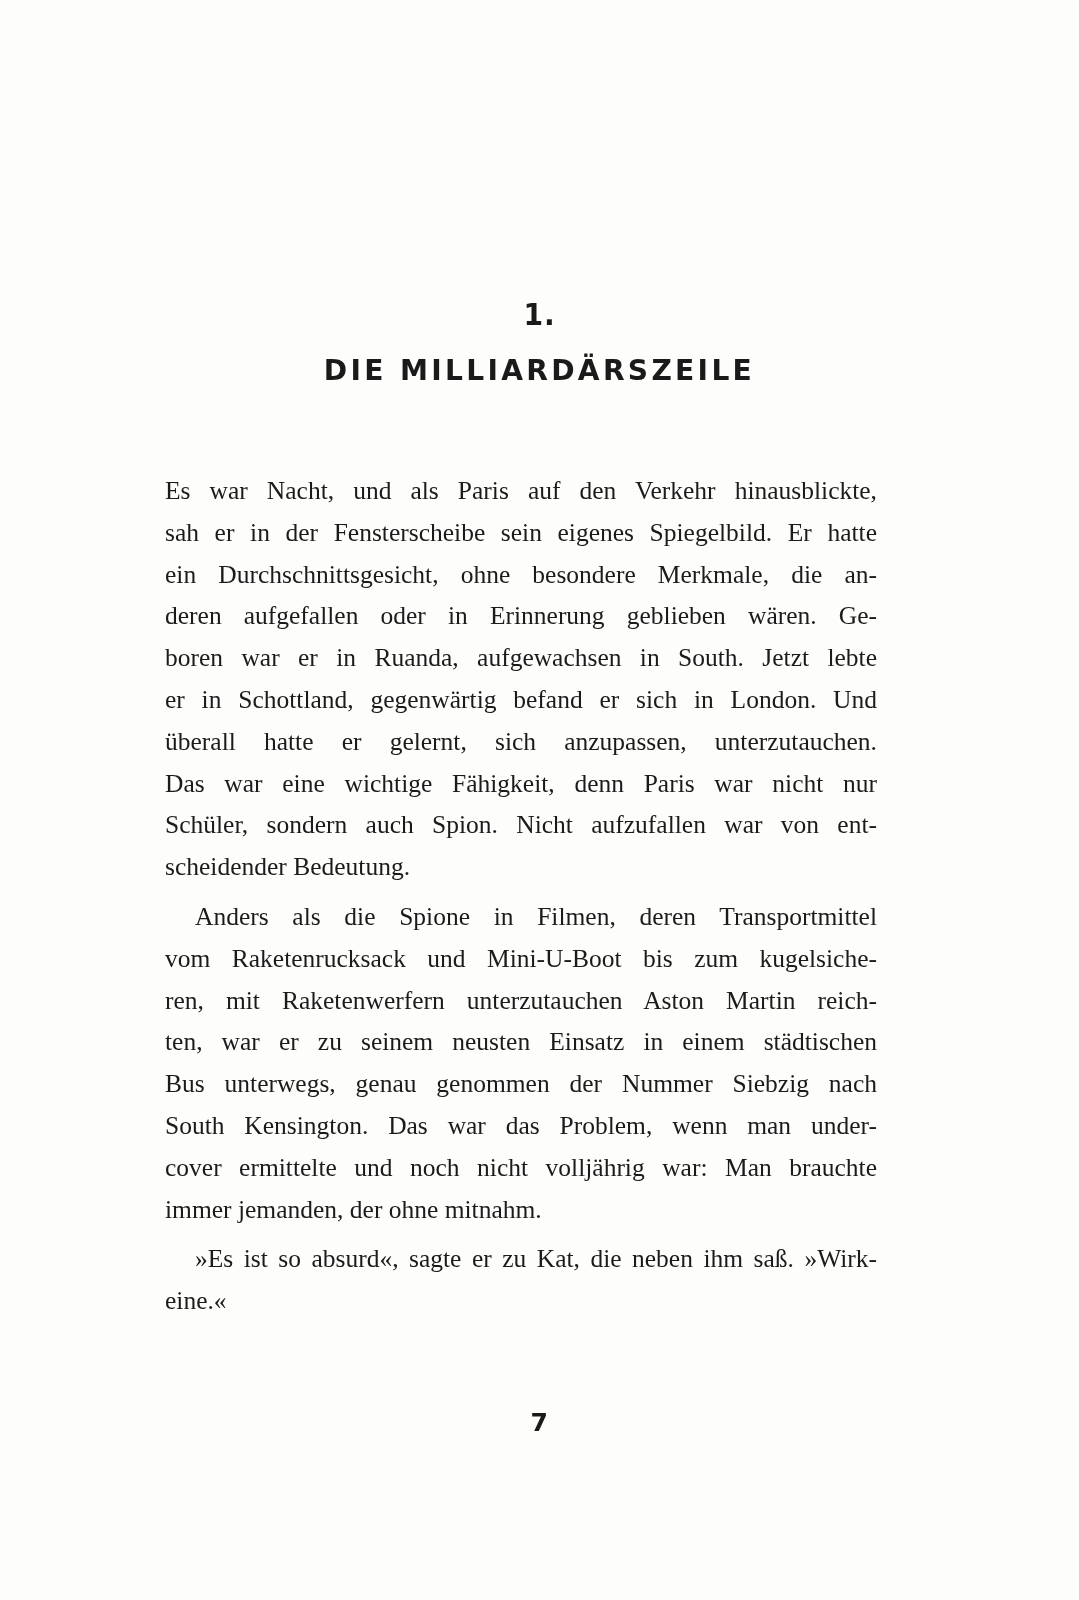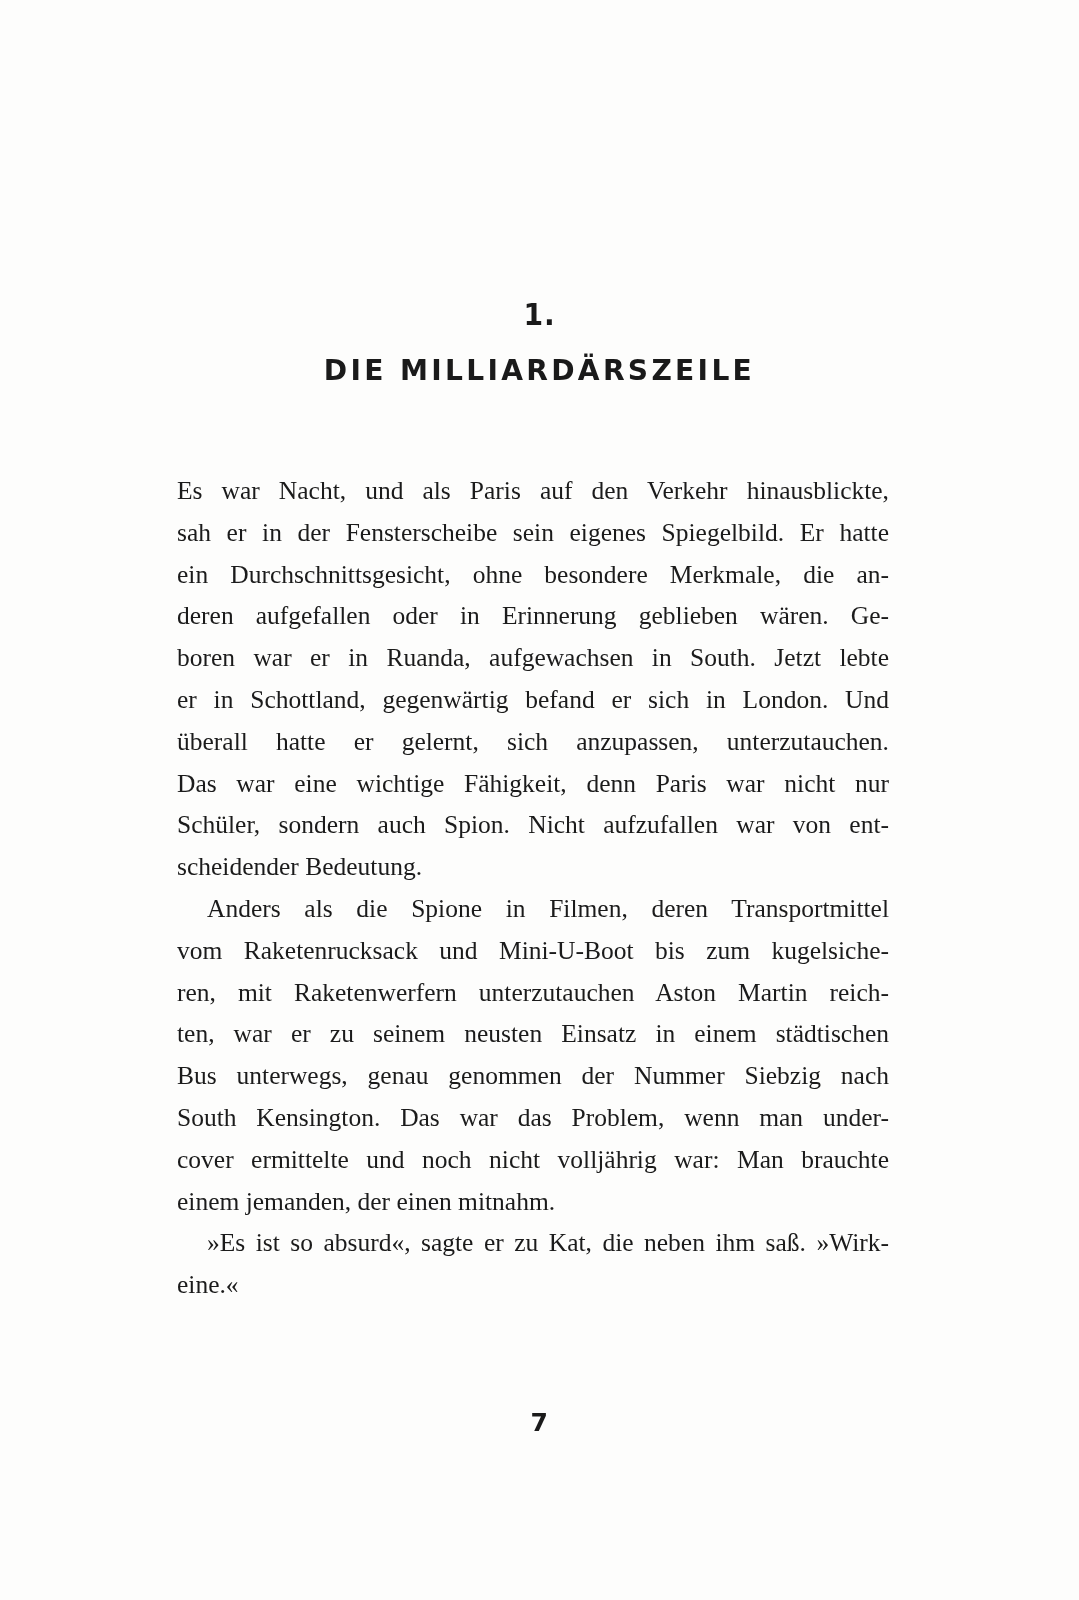--- a/index.html
+++ b/index.html
@@ -50,21 +50,21 @@
     color: #1a1a1a;
     line-height: 1;
     margin: 0;
     transform: scaleX(0.97);
     white-space: nowrap;
   }
 
   
   .text-column {
     position: absolute;
-    left: 177px;
+    left: 165px;
     top: 470px;
     width: 712px;
   }
 
   .para {
     margin: 0;
     font-size: 25.5px;
     line-height: 41.8px;
     color: #1b1b1b;
     text-align: left;
@@ -80,20 +80,21 @@
     white-space: pre-wrap;
   }
   
   .line.flush {
     text-align: left;
     text-align-last: left;
     font-family: Liberation Serif, serif;
   }
   .line.indent {
     text-indent: 30px;
+    margin-top: 8px;
   }
 
   
   .folio {
     position: absolute;
     left: 0;
     right: 0;
     top: 1408px;
     text-align: center;
     font-family: "DejaVu Sans", "Liberation Sans", sans-serif;
@@ -127,21 +128,21 @@
         <span class="line flush">scheidender Bedeutung.</span>
       </p>
       <p class="para">
         <span class="line indent">Anders als die Spione in Filmen, deren Transportmittel</span>
         <span class="line">vom Raketenrucksack und Mini-U-Boot bis zum kugelsiche-</span>
         <span class="line">ren, mit Raketenwerfern unterzutauchen Aston Martin reich-</span>
         <span class="line">ten, war er zu seinem neusten Einsatz in einem städtischen</span>
         <span class="line">Bus unterwegs, genau genommen der Nummer Siebzig nach</span>
         <span class="line">South Kensington. Das war das Problem, wenn man under-</span>
         <span class="line">cover ermittelte und noch nicht volljährig war: Man brauchte</span>
-        <span class="line flush">einem jemanden, der einen mitnahm.</span>
+        <span class="line flush">immer jemanden, der ohne mitnahm.</span>
       </p>
       <p class="para">
         <span class="line indent">»Es ist so absurd«, sagte er zu Kat, die neben ihm saß. »Wirk-</span>
         <span class="line flush">eine.«</span>
       </p>
     </div>
 
   <div class="folio">7</div>
 
 </div>

